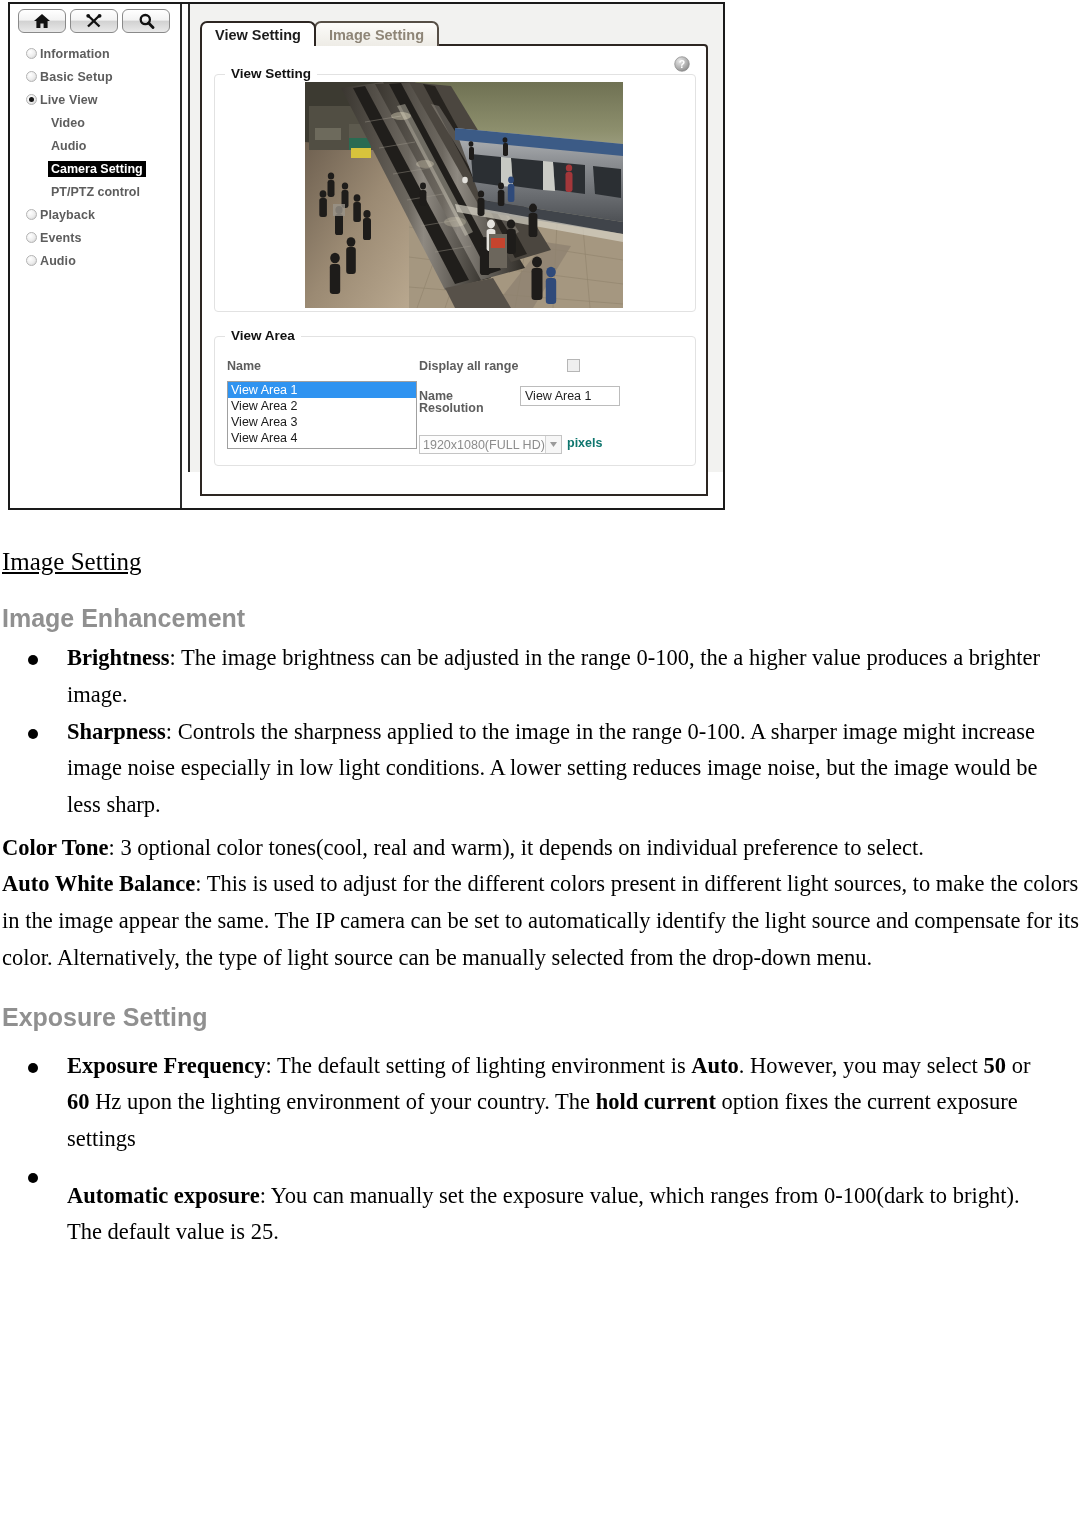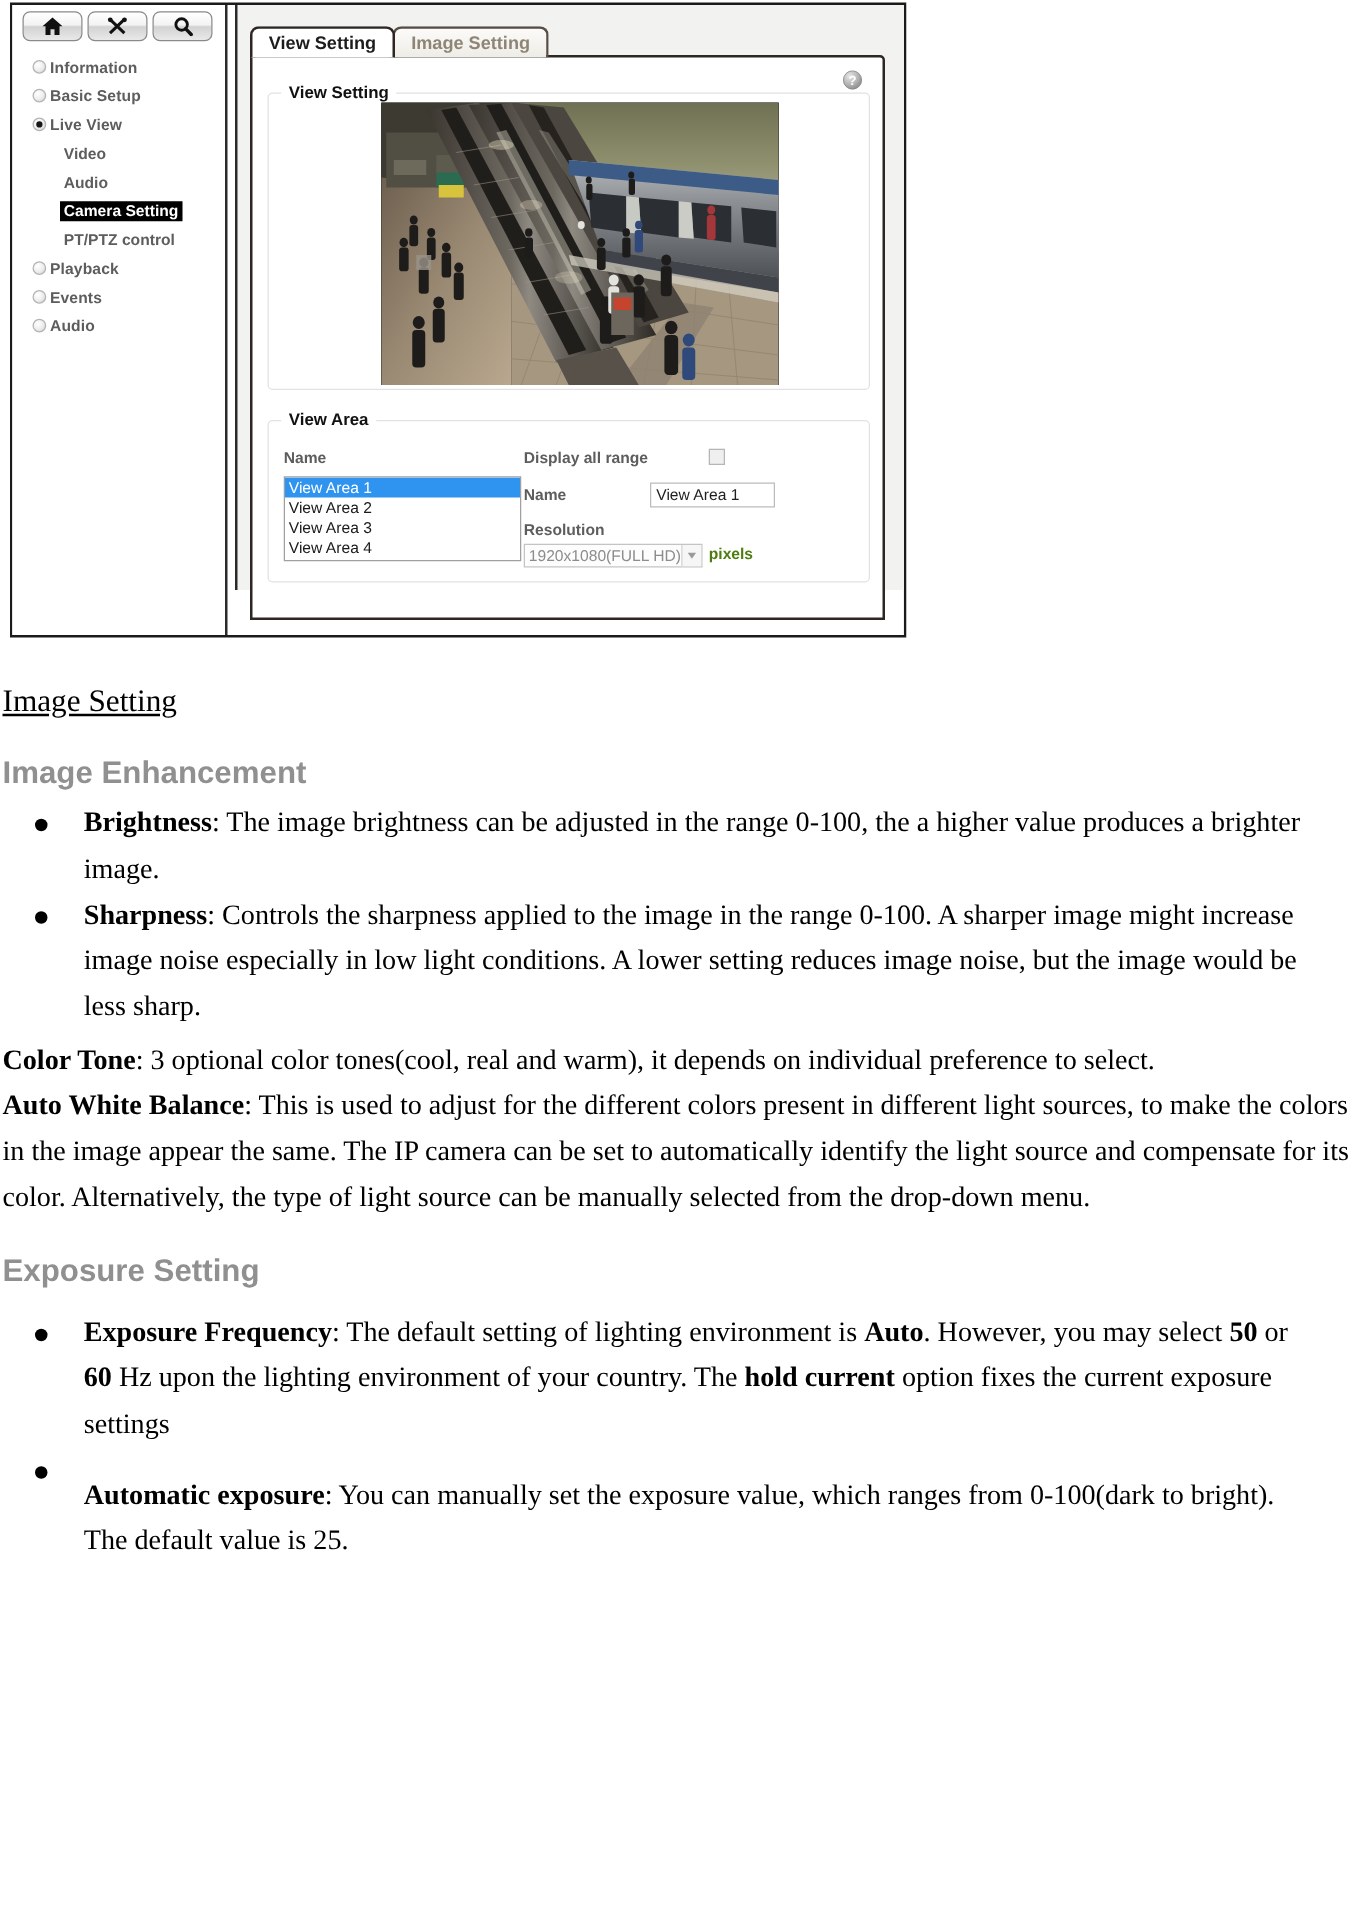--- a/index.html
+++ b/index.html
@@ -313,21 +313,21 @@
     display: flex;
     align-items: center;
     justify-content: center;
   }
   #px-label {
     position: absolute;
     left: 352px;
     top: 99px;
     font-size: 12.5px;
     font-weight: bold;
-    color: #4d7c0f;
+    color: #0f766e;
   }
 
   
   #doc {
     position: absolute;
     left: 0;
     top: 525px;
     width: 1085px;
   }
   .doc-h1 {
@@ -657,21 +657,21 @@
             <div class="lb-opt">View Area 3</div>
             <div class="lb-opt">View Area 4</div>
           </div>
 
           <div class="va-label" style="left:204px; top:22px;">Display all range</div>
           <div id="chk-display-all"></div>
 
           <div class="va-label" style="left:204px; top:52px;">Name</div>
           <div id="txt-name">View Area 1</div>
 
-          <div class="va-label" style="left:204px; top:80px;">Resolution</div>
+          <div class="va-label" style="left:204px; top:64px;">Resolution</div>
           <div id="sel-resolution">
             <div class="sel-text">1920x1080(FULL HD)</div>
             <div class="sel-arrow">
               <svg width="7" height="5" viewBox="0 0 7 5">
                   <polygon points="0,0 7,0 3.5,5" fill="#9a9a9a"></polygon>
                 </svg>
             </div>
           </div>
           <div id="px-label">pixels</div>
         </div>

